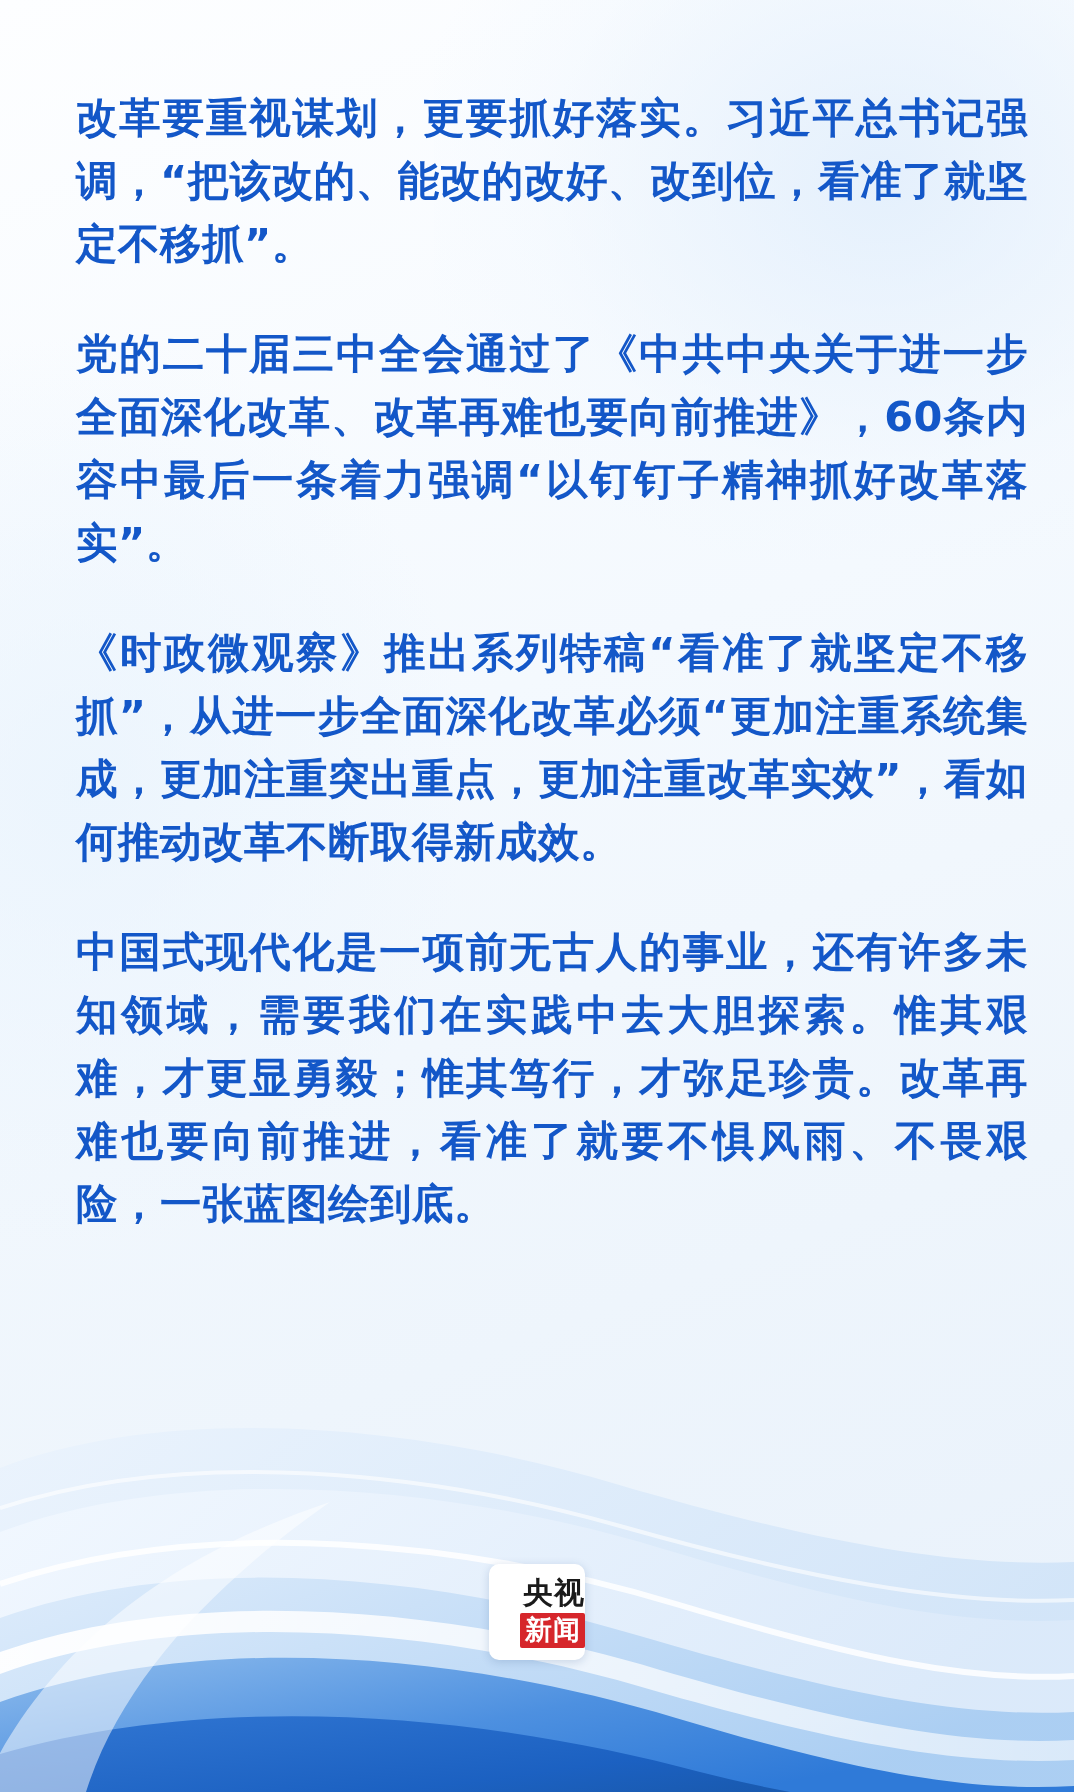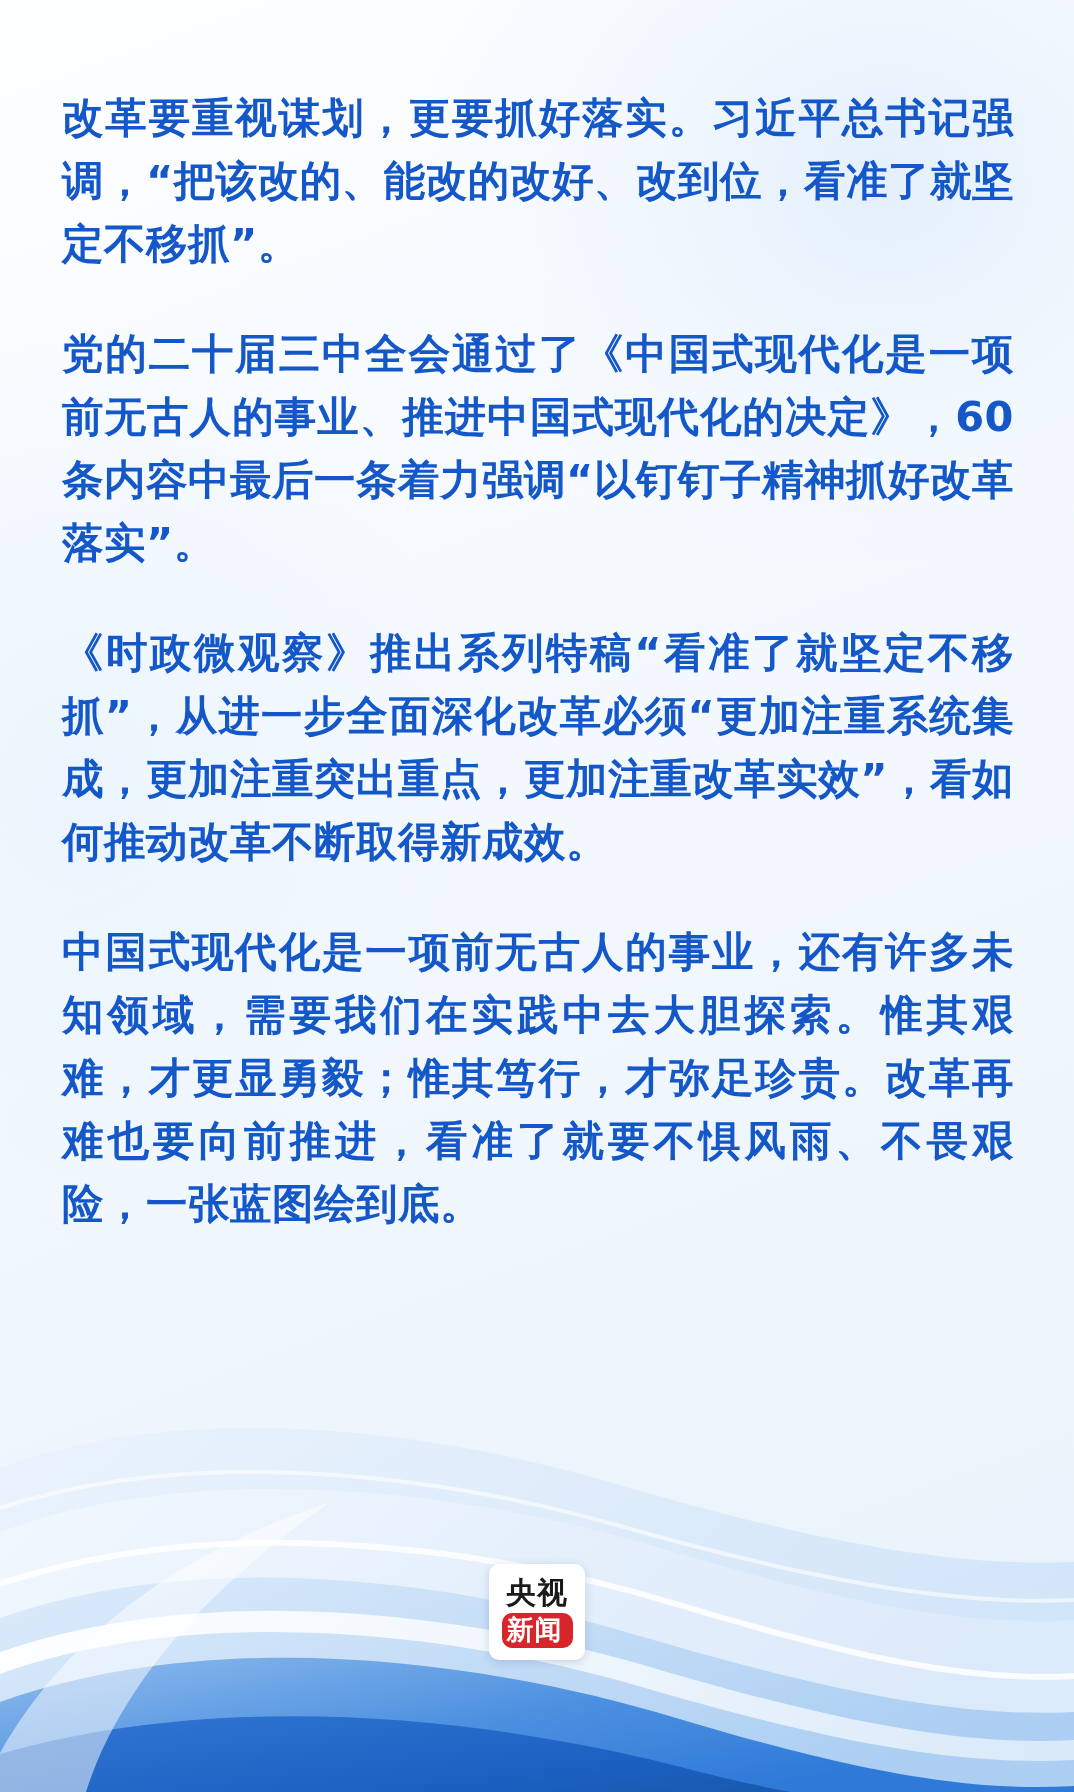--- a/index.html
+++ b/index.html
@@ -37,21 +37,21 @@
     width: 760px;
     height: 900px;
     background: radial-gradient(ellipse at center, rgba(232,243,253,0.7) 0%, rgba(255,255,255,0) 72%);
     pointer-events: none;
   }
 
   
   .content {
     position: absolute;
     top: 86px;
-    left: 62px;
+    left: 76px;
     width: 952px;
   }
   .para {
     color: #1357c8;
     font-size: 41.5px;
     line-height: 63px;
     letter-spacing: 0.5px;
     font-weight: 700;
     margin: 0 0 47px 0;
     text-align: justify;
@@ -76,57 +76,57 @@
     left: 50%;
     transform: translateX(-50%);
     bottom: 132px;
     width: 96px;
     height: 96px;
     border-radius: 10px;
     background: #ffffff;
     box-shadow: 0 2px 10px rgba(20,60,120,0.18);
     display: flex;
     flex-direction: column;
-    align-items: center;
+    align-items: flex-end;
     justify-content: center;
     padding: 6px 0;
     box-sizing: border-box;
   }
   .logo .line1 {
     color: #1a1a1a;
     font-size: 30px;
     font-weight: 700;
     letter-spacing: 1px;
     line-height: 34px;
     font-family: "DejaVu Sans", "Liberation Sans", sans-serif;
   }
   .logo .line2 {
     margin-top: 3px;
     background: #d6262b;
     color: #ffffff;
     font-size: 27px;
     font-weight: 700;
     letter-spacing: 1px;
     line-height: 32px;
-    padding: 1px 10px 2px 5px;
-    border-radius: 10px;
+    padding: 1px 4px 2px 5px;
+    border-radius: 2px;
     font-family: "DejaVu Sans", "Liberation Sans", sans-serif;
   }
 </style>
 </head>
 <body>
 
 <div class="poster">
 
   <div class="wash-top"></div>
   <div class="wash-left"></div>
 
   <div class="content">
     <p class="para">改革要重视谋划，更要抓好落实。习近平总书记强调，“把该改的、能改的改好、改到位，看准了就坚定不移抓”。</p>
-    <p class="para">党的二十届三中全会通过了《中国式现代化是一项前无古人的事业、推进中国式现代化的决定》，60条内容中最后一条着力强调“以钉钉子精神抓好改革落实”。</p>
+    <p class="para">党的二十届三中全会通过了《中共中央关于进一步全面深化改革、改革再难也要向前推进》，60条内容中最后一条着力强调“以钉钉子精神抓好改革落实”。</p>
     <p class="para">《时政微观察》推出系列特稿“看准了就坚定不移抓”，从进一步全面深化改革必须“更加注重系统集成，更加注重突出重点，更加注重改革实效”，看如何推动改革不断取得新成效。</p>
     <p class="para">中国式现代化是一项前无古人的事业，还有许多未知领域，需要我们在实践中去大胆探索。惟其艰难，才更显勇毅；惟其笃行，才弥足珍贵。改革再难也要向前推进，看准了就要不惧风雨、不畏艰险，一张蓝图绘到底。</p>
   </div>
 
   <svg class="waves" viewBox="0 0 1074 560" preserveAspectRatio="none">
     <defs>
       <linearGradient id="g1" x1="0" y1="0" x2="1" y2="0.4">
         <stop offset="0%" stop-color="#eaf3fd"></stop>
         <stop offset="100%" stop-color="#cfe3f8"></stop>
       </linearGradient>

